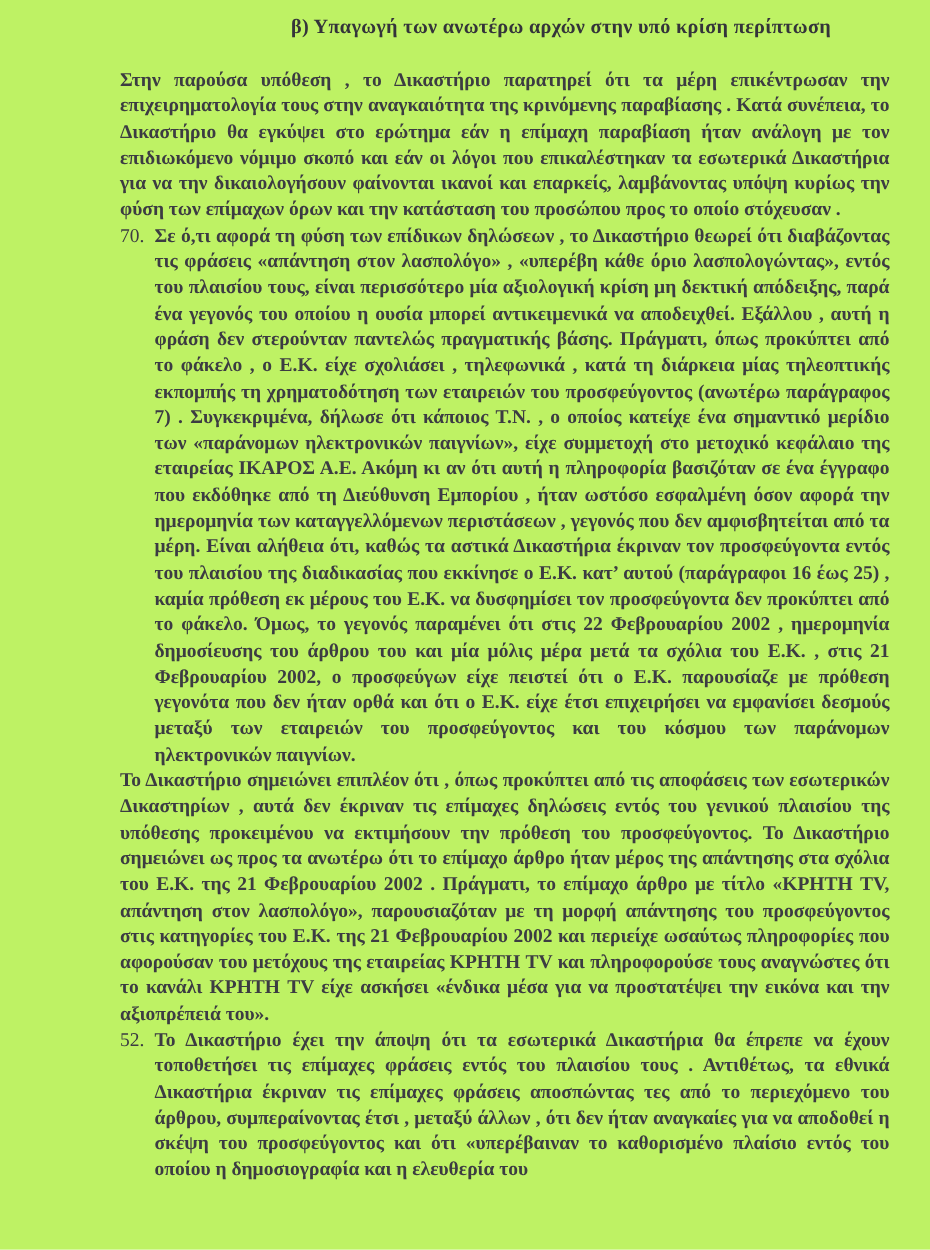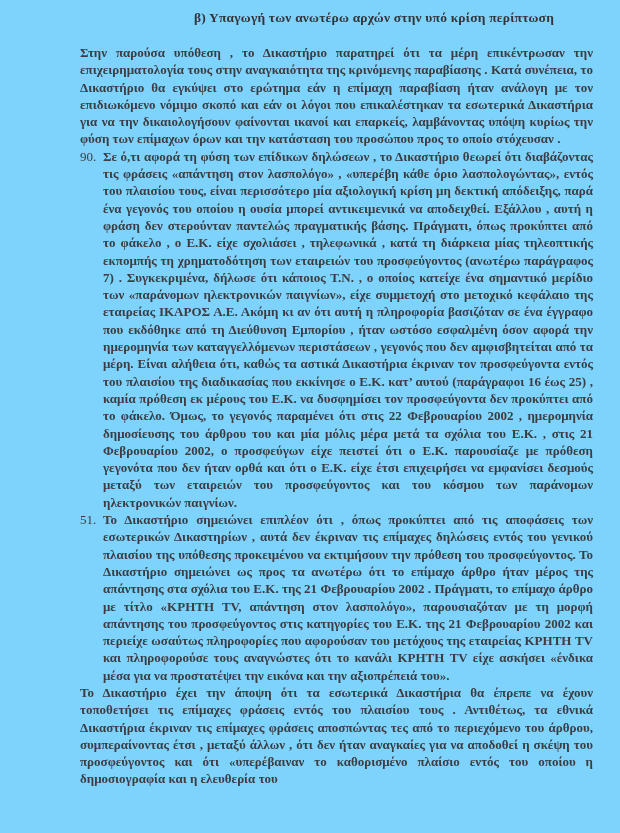--- a/index.html
+++ b/index.html
@@ -10,21 +10,21 @@
   body {
     width: 620px;
     height: 833px;
     overflow: hidden;
   }
   .page {
     box-sizing: border-box;
     width: 620px;
     height: 833px;
     padding: 9px 27px 0 80px;
-    background: #7dd3fc;
+    background: #bef264;
     font-family: "Liberation Serif", "DejaVu Serif", serif;
     color: #3c3c42;
   }
   .heading {
     text-align: center;
     font-weight: bold;
     font-size: 13.5px;
     line-height: 18px;
     margin: 0 0 17px 75px;
     letter-spacing: 0.2px;
@@ -51,26 +51,26 @@
 
 <div class="page">
 
   <div class="heading">β)  Υπαγωγή των ανωτέρω αρχών στην υπό κρίση περίπτωση</div>
 
   <div class="para">
     <span class="body-text">Στην παρούσα υπόθεση , το Δικαστήριο παρατηρεί ότι τα μέρη επικέντρωσαν την επιχειρηματολογία τους στην αναγκαιότητα της κρινόμενης παραβίασης . Κατά συνέπεια, το Δικαστήριο θα εγκύψει στο ερώτημα εάν η επίμαχη παραβίαση ήταν ανάλογη με τον επιδιωκόμενο νόμιμο σκοπό και εάν οι λόγοι που επικαλέστηκαν τα εσωτερικά Δικαστήρια για να την δικαιολογήσουν φαίνονται ικανοί και επαρκείς, λαμβάνοντας υπόψη κυρίως την φύση των επίμαχων όρων και την κατάσταση του προσώπου  προς το οποίο στόχευσαν .</span>
   </div>
 
   <div class="para">
-    <span class="num">90.</span>
+    <span class="num">70.</span>
     <span class="body-text">Σε ό,τι αφορά τη φύση των  επίδικων δηλώσεων , το Δικαστήριο θεωρεί ότι διαβάζοντας τις φράσεις «απάντηση στον λασπολόγο» , «υπερέβη κάθε όριο λασπολογώντας», εντός του πλαισίου τους, είναι περισσότερο μία αξιολογική κρίση μη δεκτική απόδειξης, παρά ένα γεγονός του οποίου η ουσία μπορεί αντικειμενικά να αποδειχθεί.  Εξάλλου , αυτή η φράση δεν στερούνταν παντελώς πραγματικής βάσης. Πράγματι, όπως προκύπτει από το φάκελο , ο Ε.Κ. είχε σχολιάσει , τηλεφωνικά , κατά τη διάρκεια μίας τηλεοπτικής εκπομπής τη χρηματοδότηση των εταιρειών του προσφεύγοντος (ανωτέρω παράγραφος 7) . Συγκεκριμένα, δήλωσε ότι κάποιος Τ.Ν. , ο οποίος κατείχε ένα σημαντικό μερίδιο των «παράνομων ηλεκτρονικών παιγνίων», είχε συμμετοχή στο μετοχικό κεφάλαιο της εταιρείας ΙΚΑΡΟΣ Α.Ε. Ακόμη κι αν ότι αυτή η πληροφορία βασιζόταν σε ένα έγγραφο που εκδόθηκε από τη Διεύθυνση Εμπορίου , ήταν ωστόσο  εσφαλμένη όσον αφορά την ημερομηνία των καταγγελλόμενων περιστάσεων , γεγονός που δεν αμφισβητείται από τα μέρη. Είναι αλήθεια ότι, καθώς τα αστικά Δικαστήρια έκριναν τον προσφεύγοντα εντός του πλαισίου της διαδικασίας που εκκίνησε ο Ε.Κ. κατ’ αυτού (παράγραφοι 16 έως 25) , καμία πρόθεση εκ μέρους του Ε.Κ. να δυσφημίσει τον προσφεύγοντα δεν προκύπτει από το φάκελο. Όμως, το γεγονός παραμένει ότι στις 22 Φεβρουαρίου 2002 , ημερομηνία δημοσίευσης του άρθρου του και μία μόλις μέρα μετά τα σχόλια του Ε.Κ. , στις 21 Φεβρουαρίου 2002, ο προσφεύγων είχε πειστεί ότι ο Ε.Κ. παρουσίαζε με πρόθεση γεγονότα που  δεν ήταν ορθά και ότι ο Ε.Κ. είχε έτσι επιχειρήσει να εμφανίσει δεσμούς μεταξύ των εταιρειών του προσφεύγοντος και του κόσμου των παράνομων ηλεκτρονικών παιγνίων.</span>
   </div>
 
   <div class="para">
-    <span class="num">51.</span>
     <span class="body-text">Το Δικαστήριο  σημειώνει επιπλέον ότι , όπως προκύπτει από τις αποφάσεις των εσωτερικών Δικαστηρίων , αυτά δεν έκριναν τις επίμαχες δηλώσεις εντός του γενικού πλαισίου της υπόθεσης προκειμένου να εκτιμήσουν την πρόθεση του προσφεύγοντος. Το Δικαστήριο σημειώνει ως προς τα ανωτέρω ότι το επίμαχο άρθρο ήταν μέρος της απάντησης στα σχόλια του Ε.Κ. της 21 Φεβρουαρίου 2002 . Πράγματι, το επίμαχο άρθρο με τίτλο «ΚΡΗΤΗ TV, απάντηση στον λασπολόγο», παρουσιαζόταν με τη μορφή απάντησης του προσφεύγοντος στις κατηγορίες του Ε.Κ. της 21 Φεβρουαρίου 2002 και περιείχε ωσαύτως πληροφορίες που αφορούσαν του μετόχους της εταιρείας ΚΡΗΤΗ TV και πληροφορούσε τους αναγνώστες ότι το κανάλι ΚΡΗΤΗ TV είχε ασκήσει «ένδικα μέσα για να προστατέψει την εικόνα και την αξιοπρέπειά του».</span>
   </div>
 
   <div class="para">
+    <span class="num">52.</span>
     <span class="body-text">Το Δικαστήριο έχει  την άποψη  ότι τα εσωτερικά Δικαστήρια θα έπρεπε να έχουν τοποθετήσει τις επίμαχες φράσεις  εντός του πλαισίου τους . Αντιθέτως, τα εθνικά Δικαστήρια έκριναν τις επίμαχες φράσεις αποσπώντας τες από το περιεχόμενο του άρθρου, συμπεραίνοντας έτσι , μεταξύ άλλων , ότι δεν ήταν αναγκαίες για να αποδοθεί η σκέψη του προσφεύγοντος και ότι «υπερέβαιναν το καθορισμένο πλαίσιο εντός του οποίου η δημοσιογραφία και η ελευθερία του</span>
   </div>
 
 </div>
 
 </body></html>

